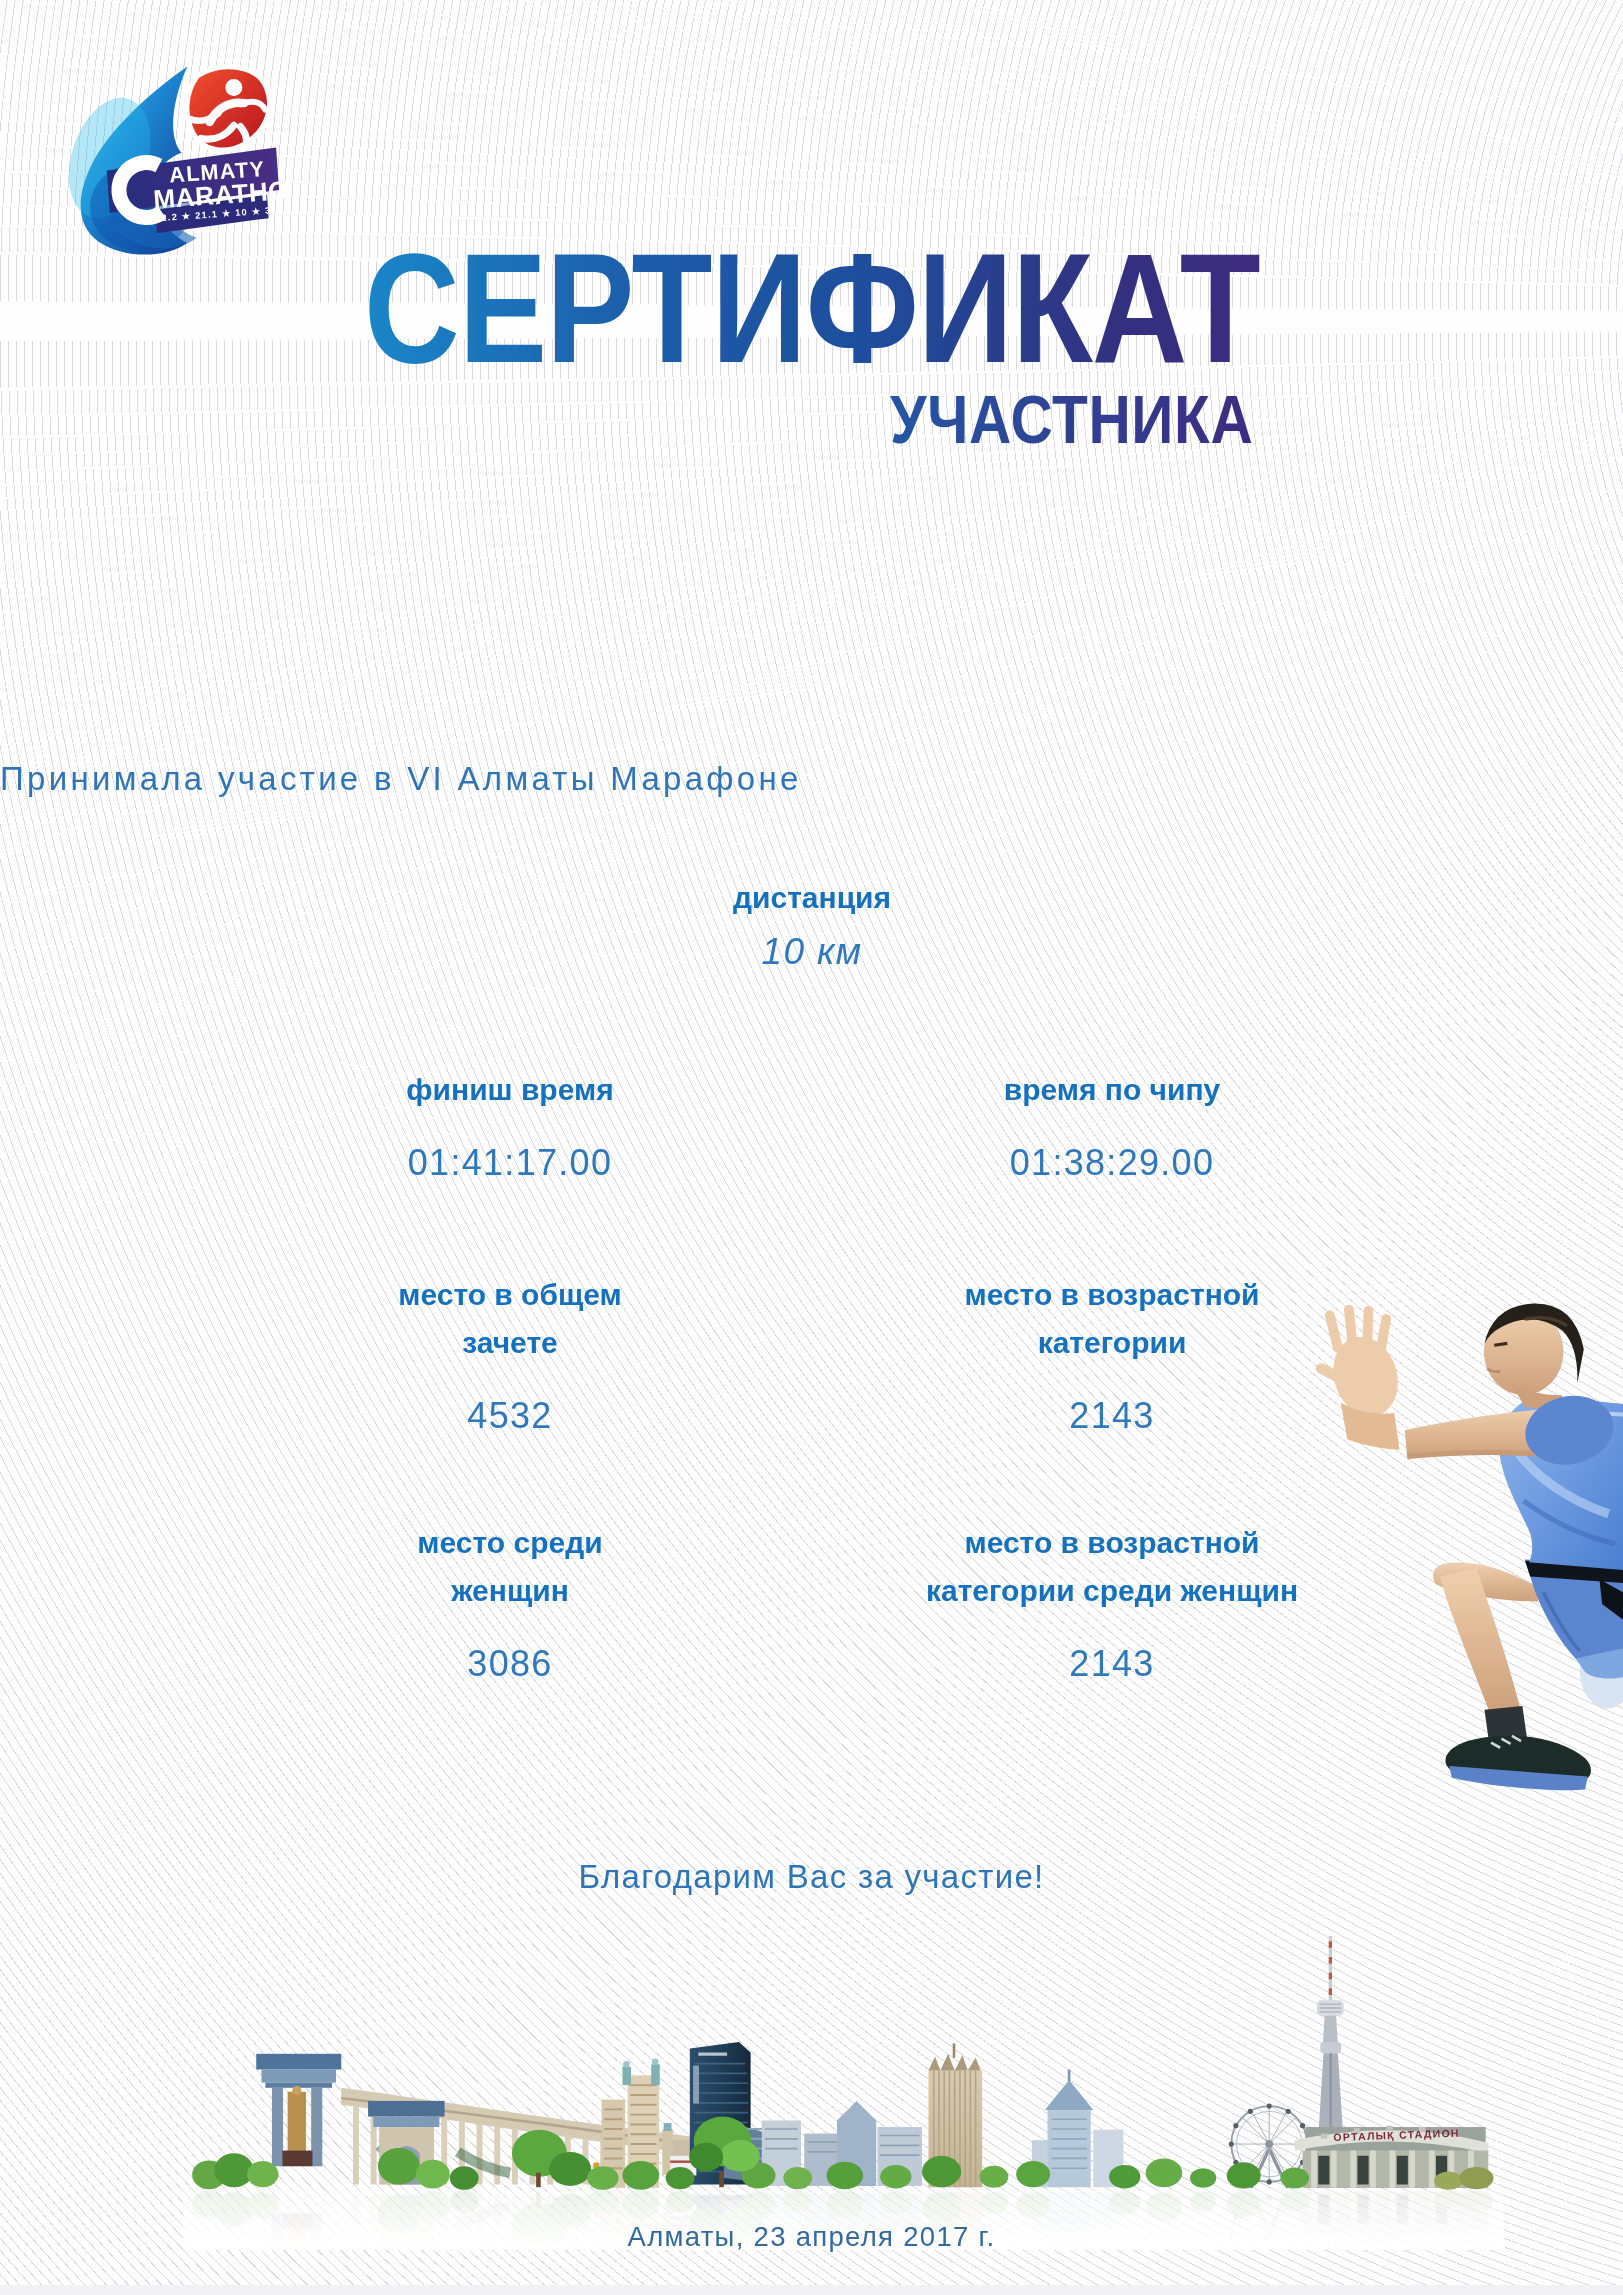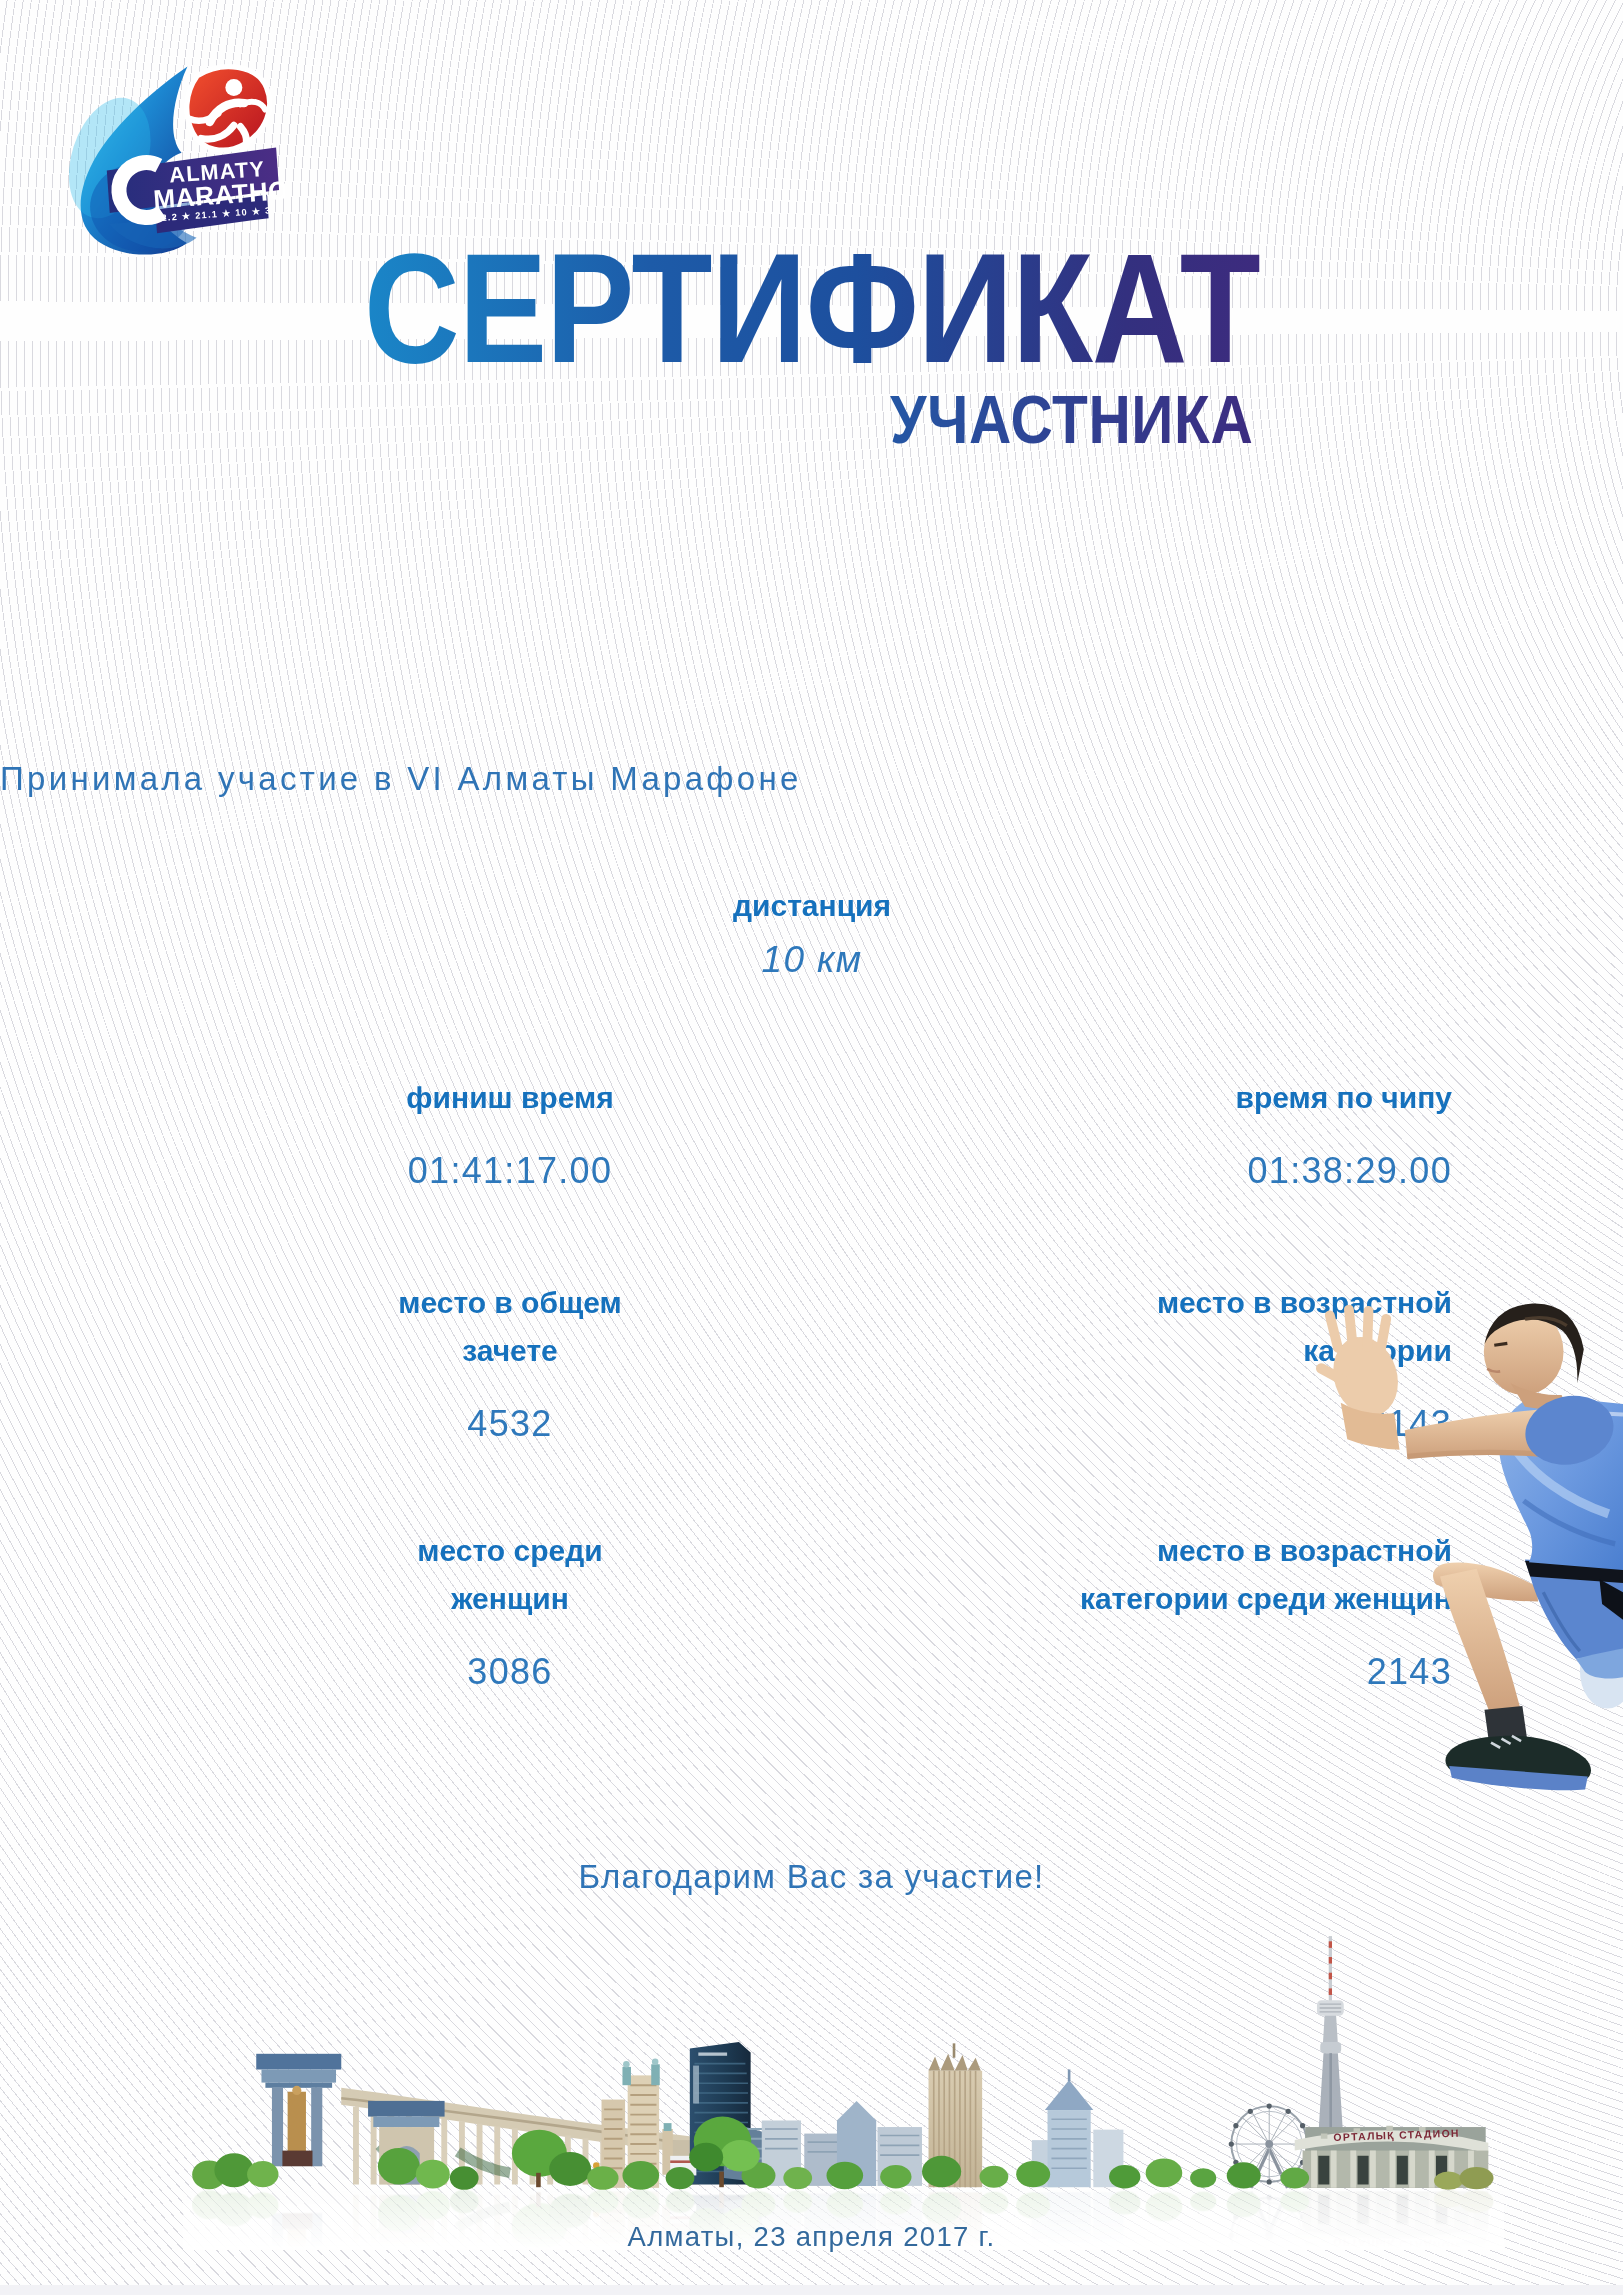--- a/index.html
+++ b/index.html
@@ -35,26 +35,26 @@
   .name{
     top:557px;left:0;width:100%;text-align:center;
     font-family:"DejaVu Serif",serif;font-style:italic;
     font-size:103px;line-height:1.25;color:#1d6ab1;
   }
   .desc{
     top:760px;left:0;width:100%;
     font-size:33px;letter-spacing:3.3px;color:#2f74b6;
   }
   
-  .stat-label{font-size:30px;font-weight:700;line-height:1.6;color:#1571bd;white-space:pre-line;margin-top:8px;}
+  .stat-label{font-size:30px;font-weight:700;line-height:1.6;color:#1571bd;white-space:pre-line;}
   .stat-value{font-size:36px;font-weight:400;color:#2e78bb;margin-top:28px;letter-spacing:1.3px;}
   .cell{box-sizing:border-box;text-align:center;}
   .cell-center{left:158px;width:1308px;}
   .cell-left{left:170px;width:680px;}
-  .cell-right{left:772px;width:680px;text-align:right;}
+  .cell-right{left:772px;width:680px;}
   .dist-value{font-size:37px;margin-top:9.2px;font-style:italic;}
   
   .thanks{top:1843px;left:0;width:100%;text-align:center;font-size:33px;letter-spacing:1.3px;color:#2f74b6;margin-top:15px;}
   .footer-date{top:2221px;left:0;width:100%;text-align:center;font-size:27.5px;letter-spacing:1.3px;color:#33699c;z-index:6;}
   .bottom-strip{left:0;top:2285px;width:1623px;height:10.5px;background:#f2f2f6;z-index:7;}
   svg{display:block;}
 </style>
 </head>
 <body>
 

